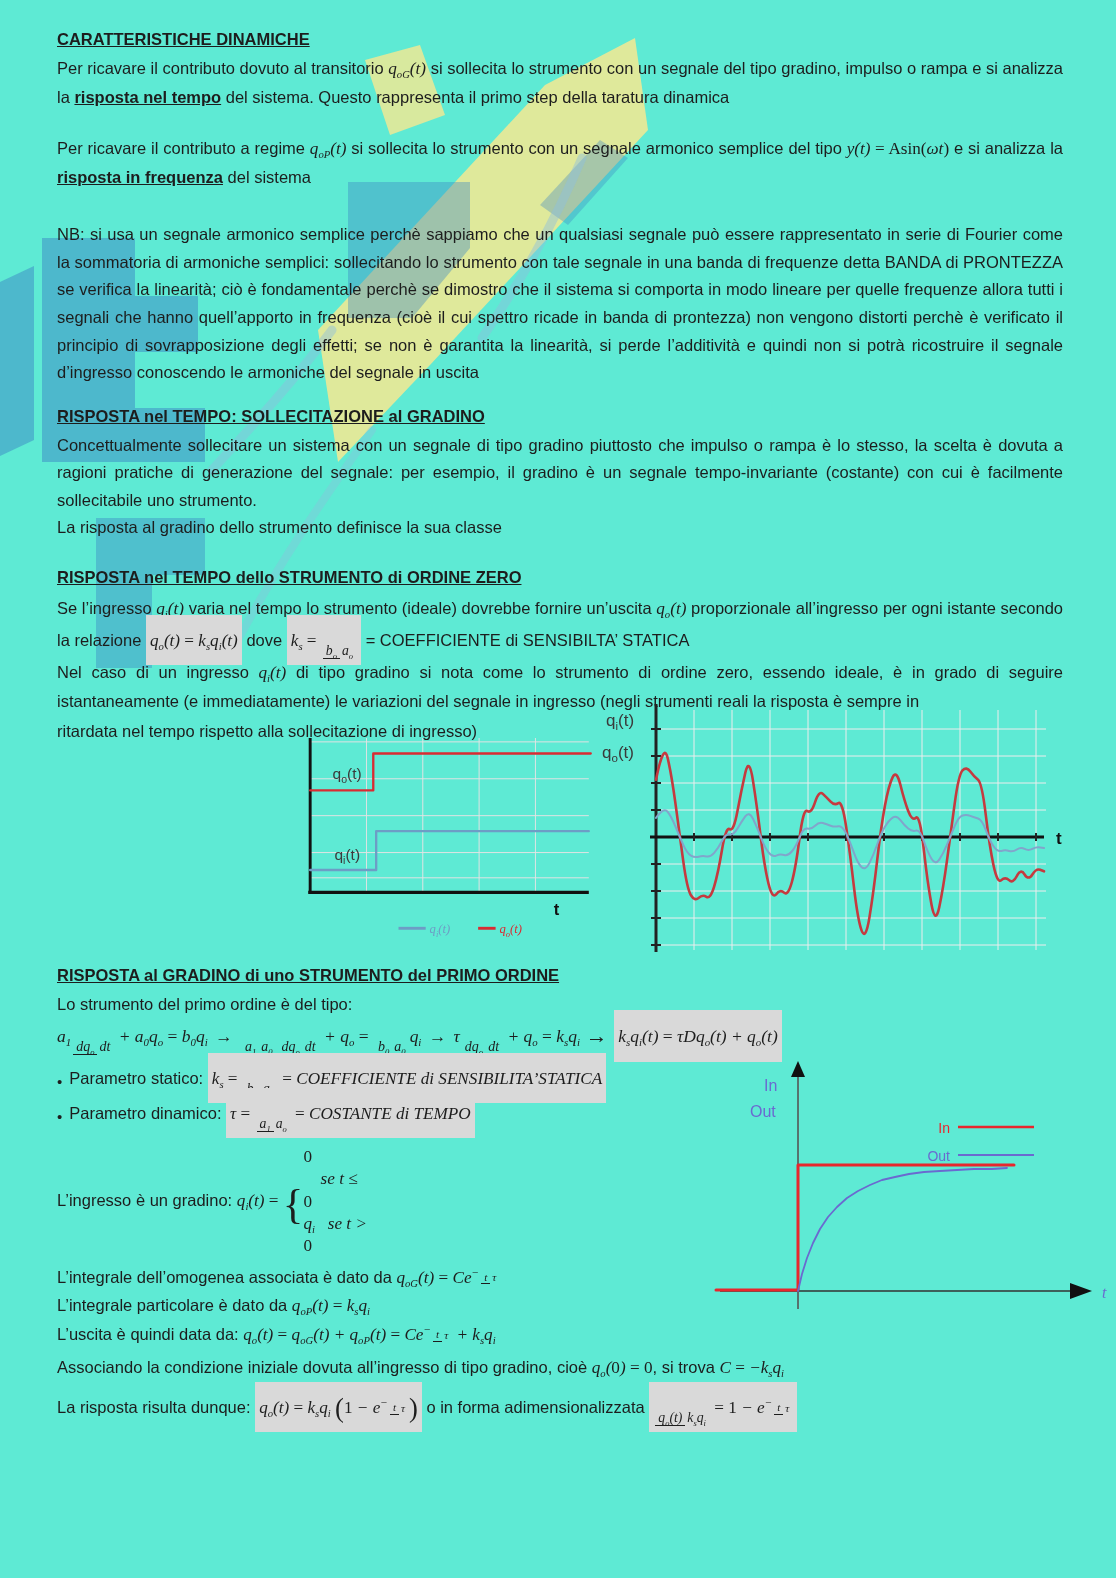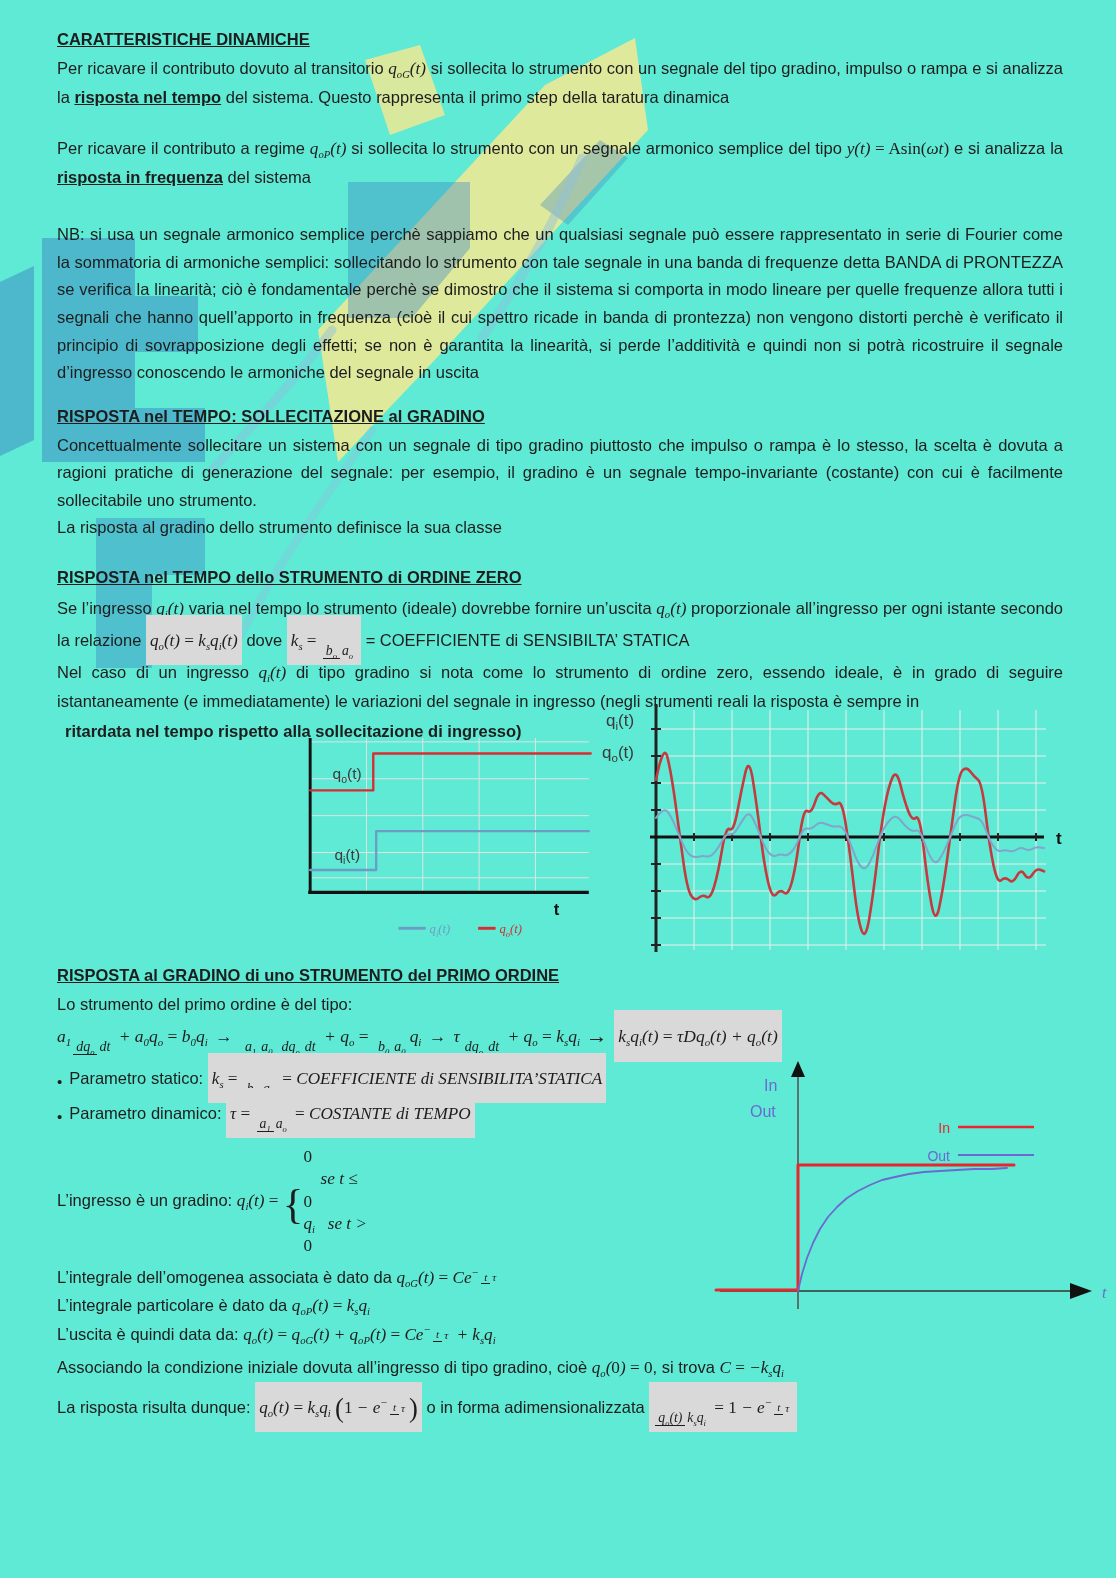--- a/index.html
+++ b/index.html
@@ -23,21 +23,21 @@
   .frac .den{padding:0 2px;}
   .frac.sm{font-size:0.98em;vertical-align:-0.45em;}
   .bigarr{font-weight:bold;display:inline-block;transform:scale(1.25,1.2);margin:0 4px;font-style:normal;}
   .arr{margin:0 3px;}
   .bigp{font-size:1.55em;vertical-align:-0.15em;font-style:normal;}
   .brace{font-size:2.5em;font-weight:300;vertical-align:-0.28em;font-style:normal;line-height:0;}
   .cases{display:inline-flex;flex-direction:column;line-height:1.3;vertical-align:middle;}
   .cases span{display:block;text-align:left;}
   .formula{white-space:nowrap;margin:8px 0 4px 0;font-size:16.8px;}
   .figrow{position:relative;height:238px;}
-  .ritline{position:absolute;left:8px;top:6px;font-weight:bold;}
+  .ritline{position:absolute;left:0;top:6px;}
   .chart{position:absolute;}
   .chartA{left:246px;top:22px;width:292px;height:200px;}
   .chartB{left:541px;top:-12px;width:480px;height:248px;}
   .cols{position:relative;margin-top:12px;}
   .leftcol{width:662px;}
   .chartC{left:655px;top:-6px;width:404px;height:252px;}
   .bullet{display:flex;line-height:1.45;margin:5px 0;align-items:flex-start;}
   .bullet .dot{margin-right:7px;font-size:15px;padding-top:4px;}
   .onel{white-space:nowrap;text-align:left;}
   .pagenum{position:absolute;left:1038px;top:1588px;font-size:19px;z-index:2;}

